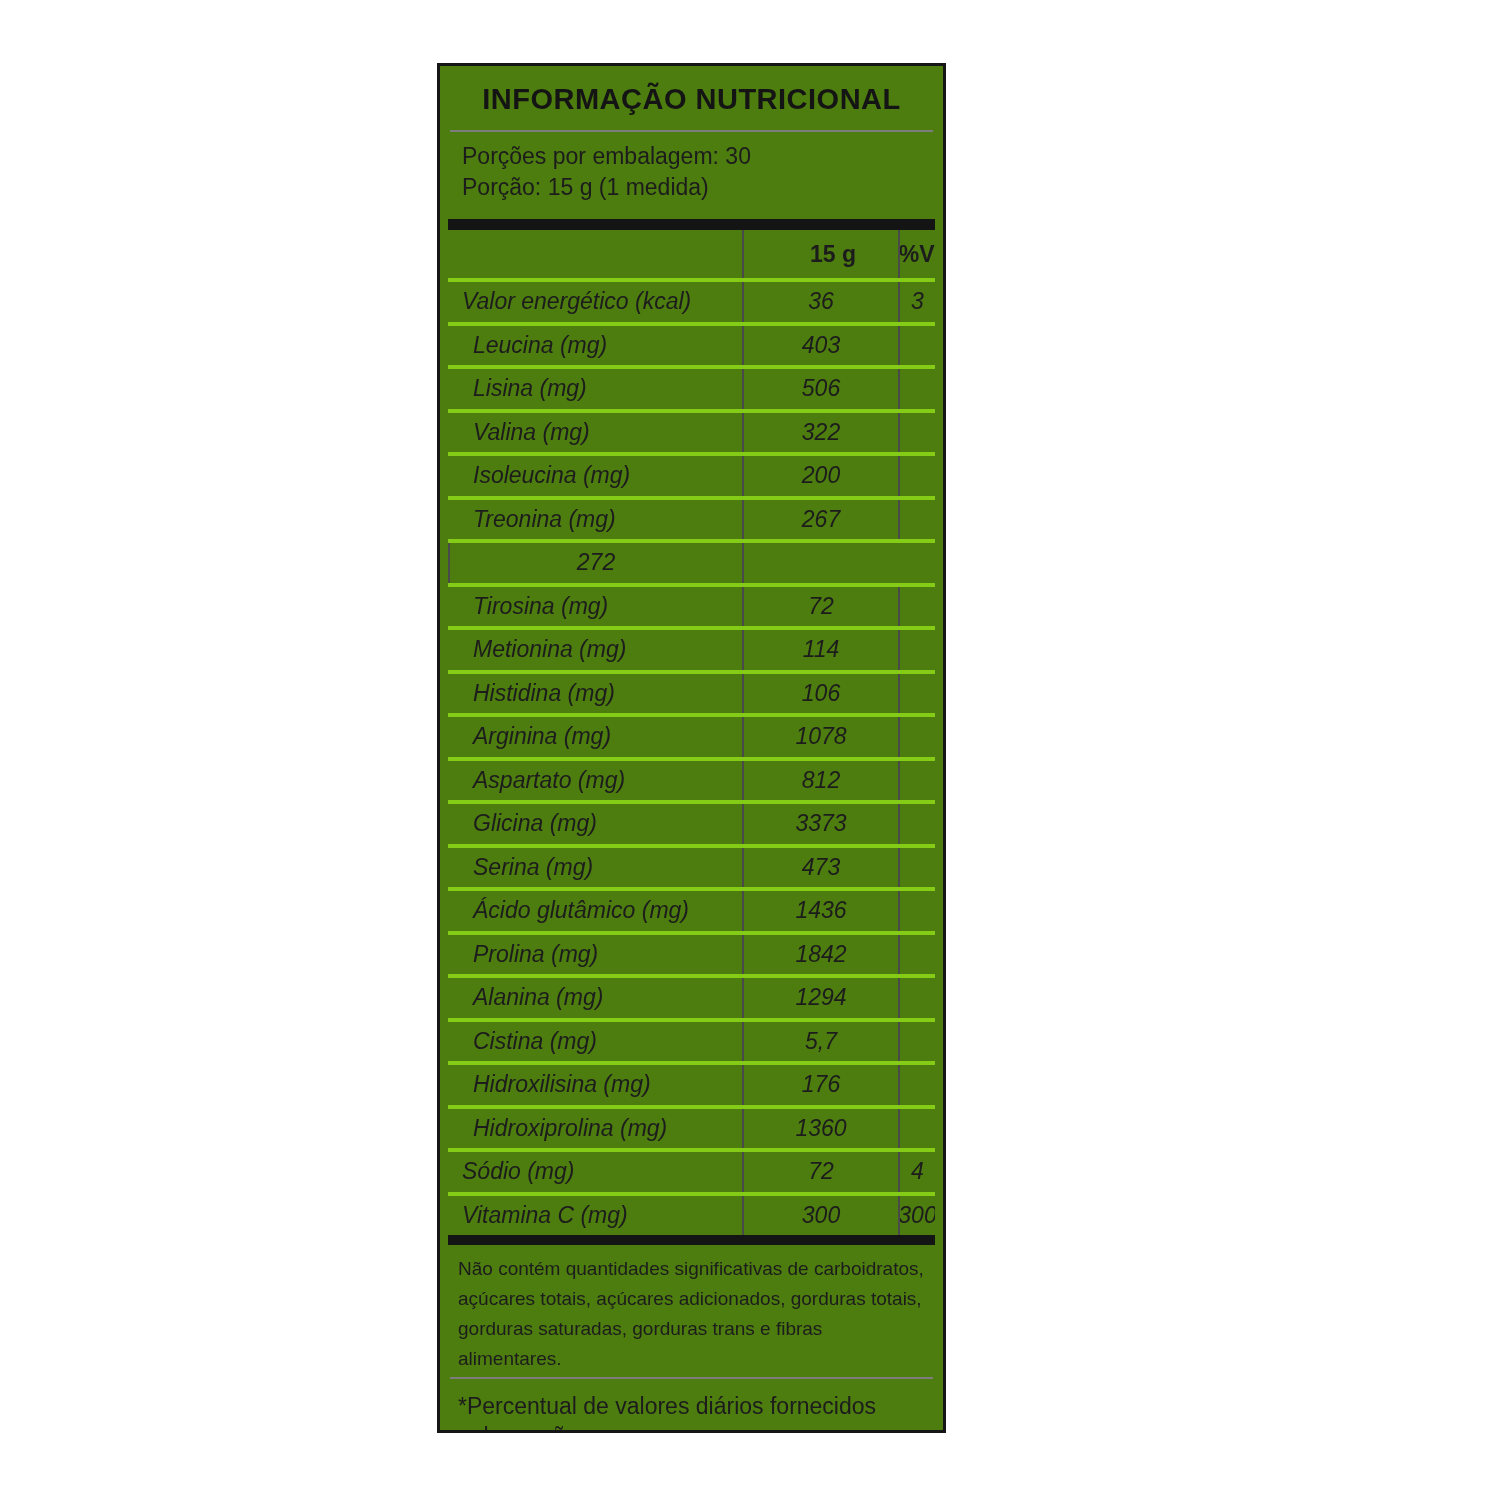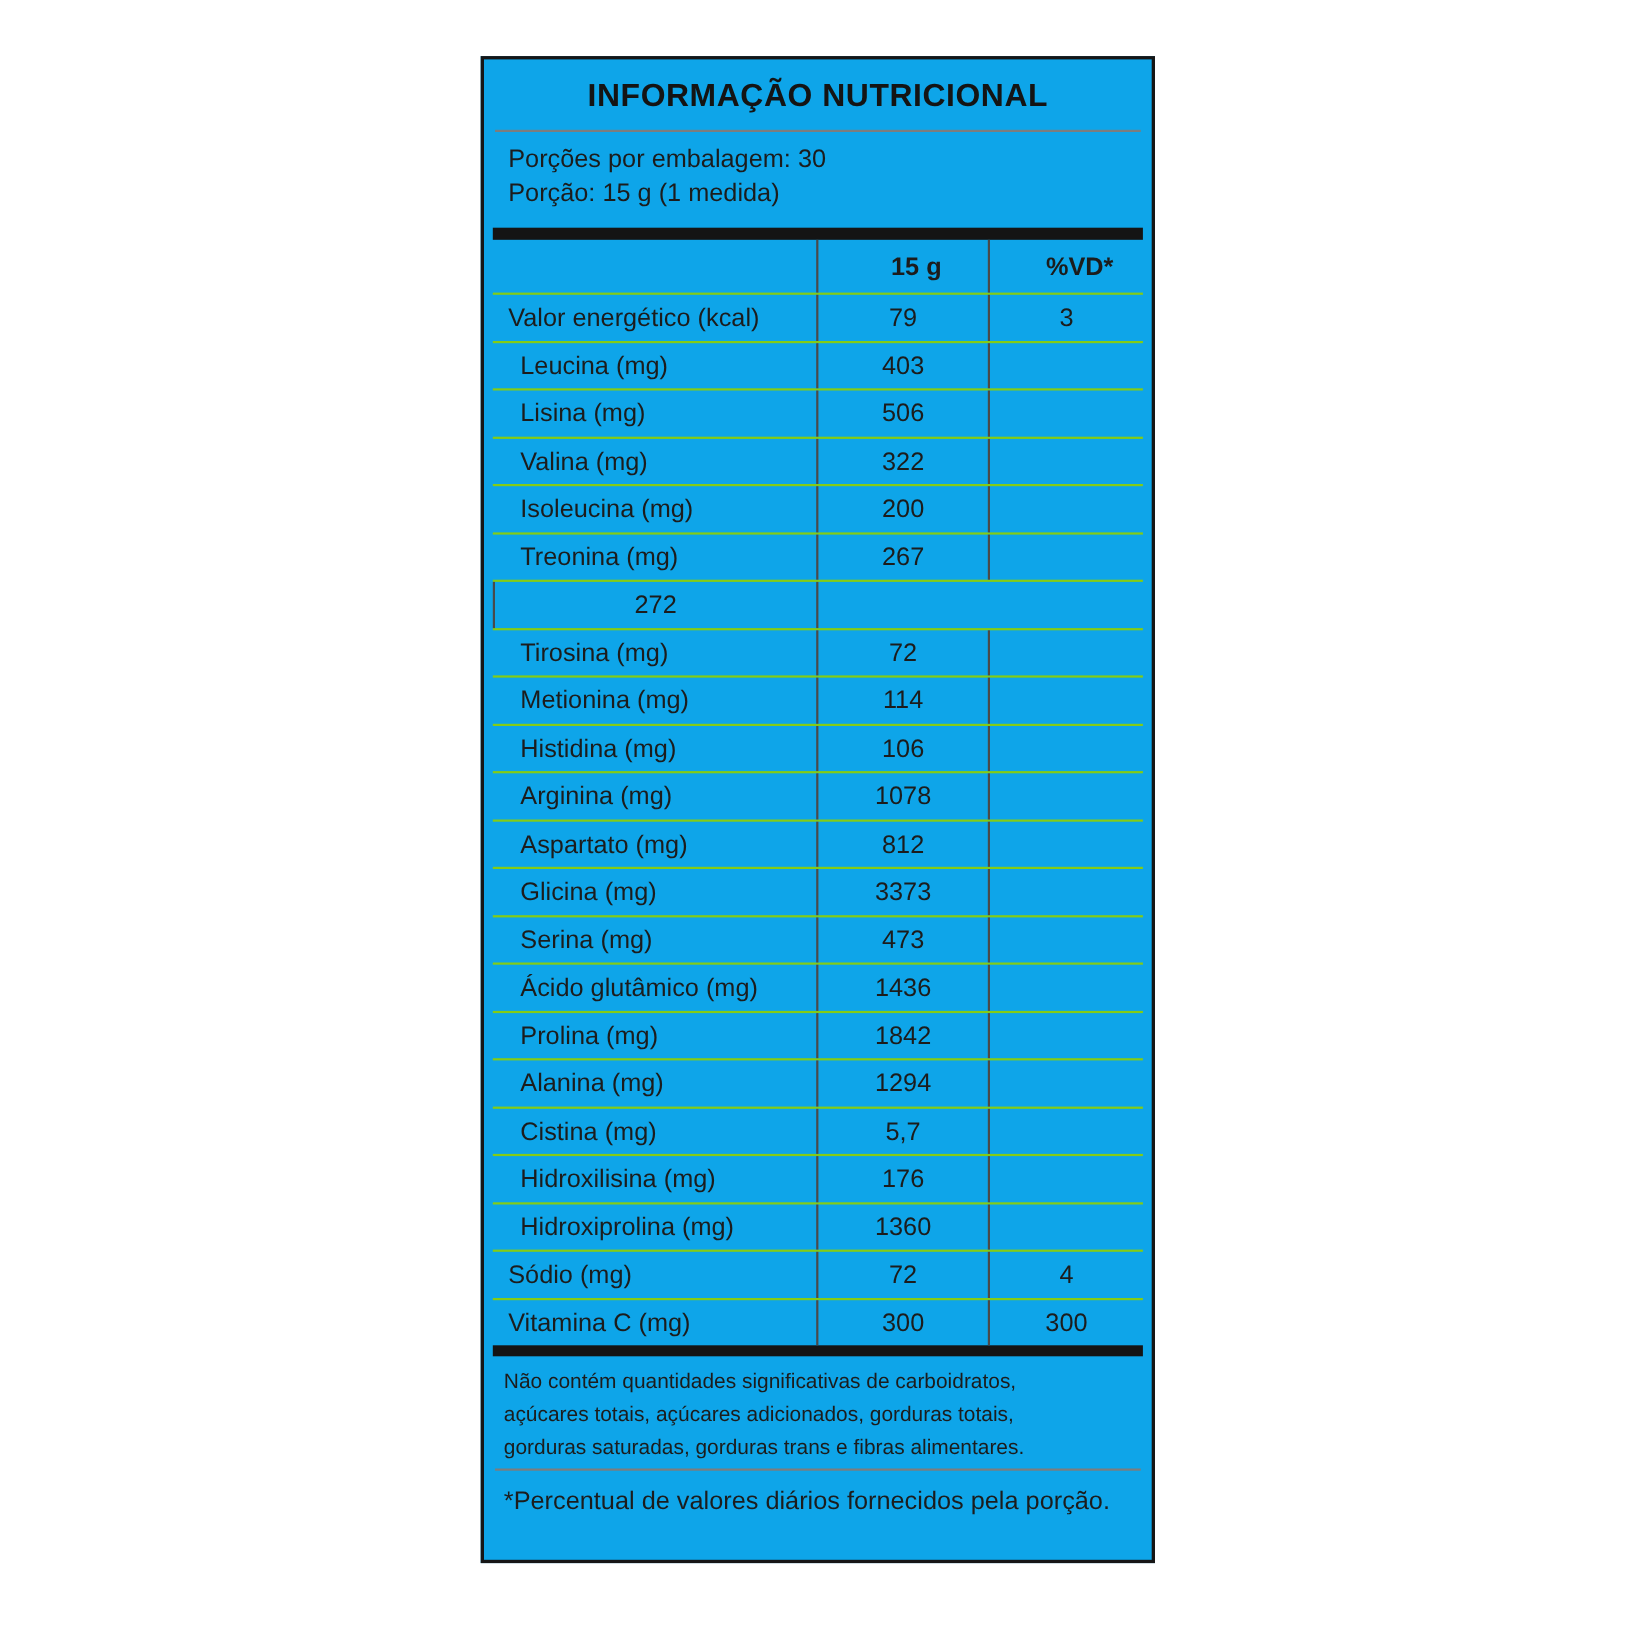--- a/index.html
+++ b/index.html
@@ -11,26 +11,26 @@
   .canvas {
     position: relative;
     width: 1500px;
     height: 1500px;
     background: #ffffff;
     overflow: hidden;
   }
   .label-box {
     position: absolute;
     left: 437px;
-    top: 51px;
-    width: 613px;
+    top: 63px;
+    width: 509px;
     height: 1370px;
     box-sizing: border-box;
     border: 3px solid #161616;
-    background: #0ea5e9;
+    background: #4d7c0f;
     color: #1c1c1c;
     overflow: hidden;
   }
   .title {
     text-align: center;
     font-weight: bold;
     font-size: 29px;
     letter-spacing: 0.5px;
     line-height: 36px;
     padding-top: 15px;
@@ -62,21 +62,22 @@
     display: grid;
     grid-template-columns: 294px 156px 1fr;
     margin: 0 8px;
   }
   .header-row {
     height: 48px;
   }
   .t-row {
     height: 43.5px;
     box-sizing: border-box;
-    border-top: 2px solid #84cc16;
+    border-top: 4px solid #84cc16;
+    font-style: italic;
   }
   .cell {
     display: flex;
     align-items: center;
     box-sizing: border-box;
     font-size: 23px;
     color: #1c1c1c;
     overflow: hidden;
     white-space: nowrap;
   }
@@ -127,21 +128,21 @@
 
     <div class="grid-row header-row">
       <div class="cell name"></div>
       <div class="cell val">15 g</div>
       <div class="cell val">%VD*</div>
     </div>
 
     <div id="table-body">
   <div class="grid-row t-row">
     <div class="cell name">Valor energético (kcal)</div>
-    <div class="cell val">79</div>
+    <div class="cell val">36</div>
     <div class="cell val">3</div>
   </div>
 
 
   <div class="grid-row t-row">
     <div class="cell name indented">Leucina (mg)</div>
     <div class="cell val">403</div>
     <div class="cell val"></div>
   </div>
 

